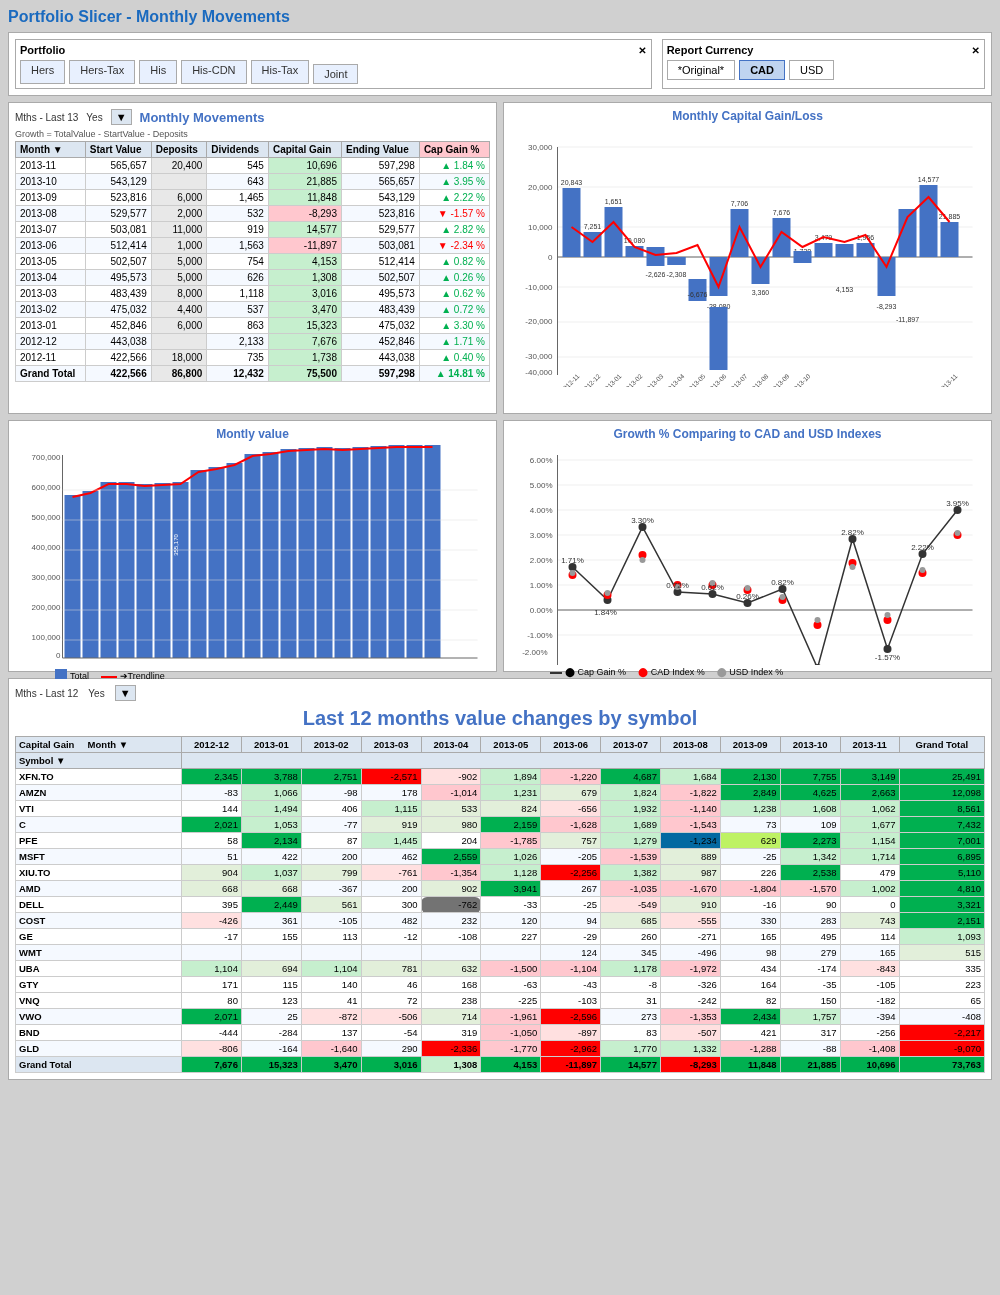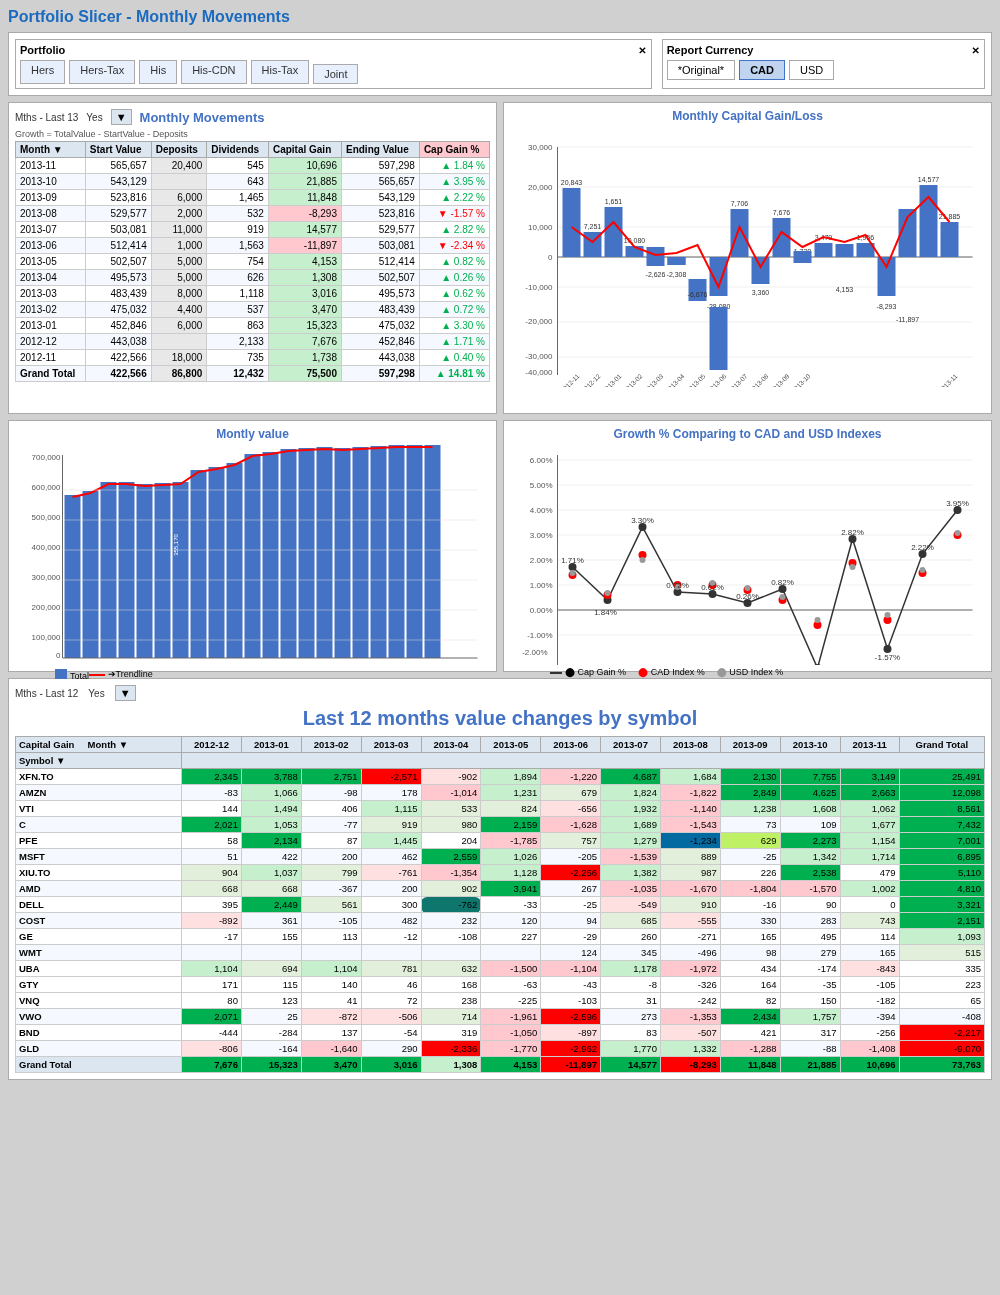--- a/index.html
+++ b/index.html
@@ -392,21 +392,21 @@
         <line x1="40" y1="10" x2="40" y2="213" stroke="#666" stroke-width="1"></line>
 
         <line x1="40" y1="45" x2="455" y2="45" stroke="#ddd" stroke-width="0.5"></line>
         <line x1="40" y1="75" x2="455" y2="75" stroke="#ddd" stroke-width="0.5"></line>
         <line x1="40" y1="105" x2="455" y2="105" stroke="#ddd" stroke-width="0.5"></line>
         <line x1="40" y1="135" x2="455" y2="135" stroke="#ddd" stroke-width="0.5"></line>
         <line x1="40" y1="165" x2="455" y2="165" stroke="#ddd" stroke-width="0.5"></line>
         <line x1="40" y1="195" x2="455" y2="195" stroke="#ddd" stroke-width="0.5"></line>
       </svg>
       
-      <div style="display:flex;font-size:9px;padding-left:40px;margin-top:2px;">
+      <div style="display:flex;gap:12px;font-size:9px;padding-left:40px;margin-top:2px;align-items:flex-end;">
         <div><span style="display:inline-block;width:12px;height:10px;background:#4472c4;margin-right:3px;"></span><span>Total</span></div>
         <div><span style="display:inline-block;width:16px;height:2px;background:red;margin-right:3px;vertical-align:middle;"></span><span>➔</span><span>Trendline</span></div>
       </div>
     </div>
   </div>
 
   <div class="panel">
     <div class="chart-title">Growth % Comparing to CAD and USD Indexes</div>
     <div style="height:220px; position:relative;">
       <svg width="100%" height="220" viewBox="0 0 460 220">
@@ -669,33 +669,33 @@
           <td style="background:#ffc7ce;">-1,570</td>
           <td style="background:#c6efce;">1,002</td>
           <td style="background:#00b050;">4,810</td>
         </tr>
         <tr>
           <td>DELL</td>
           <td style="">395</td>
           <td style="background:#00b050;">2,449</td>
           <td style="background:#e2efda;">561</td>
           <td style="">300</td>
-          <td style="background:#0f766e;border-radius:6px;">-762</td>
+          <td style="background:#737373;border-radius:6px;">-762</td>
           <td style="">-33</td>
           <td style="">-25</td>
           <td style="background:#ffe0e0;">-549</td>
           <td style="background:#e2efda;">910</td>
           <td style="">-16</td>
           <td style="">90</td>
           <td style="">0</td>
           <td style="background:#00b050;">3,321</td>
         </tr>
         <tr style="background: rgb(245, 249, 255);">
           <td>COST</td>
-          <td style="background:#ffe0e0;">-892</td>
+          <td style="background:#ffe0e0;">-426</td>
           <td style="">361</td>
           <td style="">-105</td>
           <td style="">482</td>
           <td style="">232</td>
           <td style="">120</td>
           <td style="">94</td>
           <td style="background:#e2efda;padding-left:12px;">685</td>
           <td style="background:#ffe0e0;">-555</td>
           <td style="">330</td>
           <td style="">283</td>

